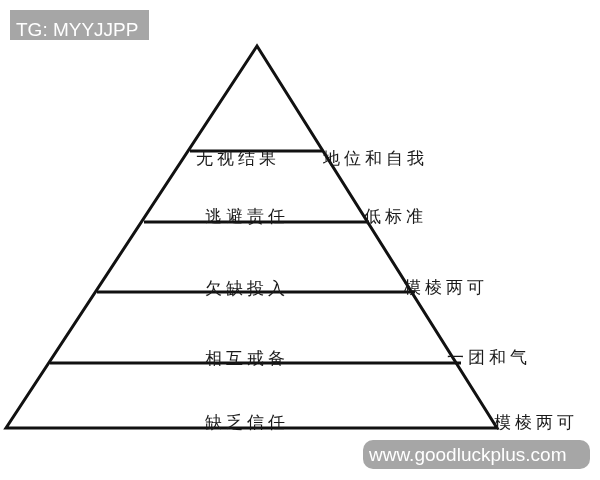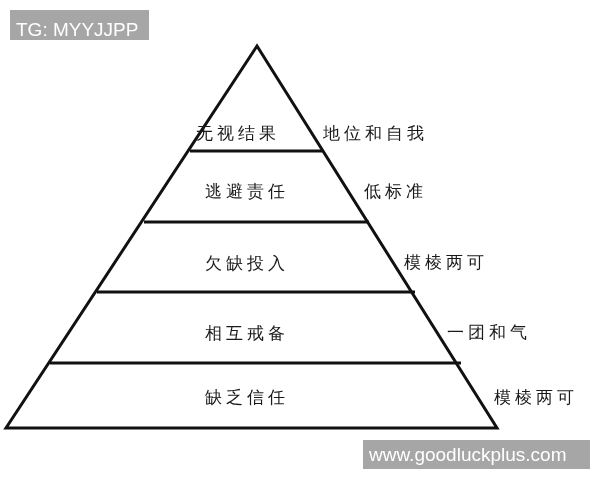--- a/index.html
+++ b/index.html
@@ -9,25 +9,26 @@
     .badge {
       position: absolute; background: #a6a6a6; color: #ffffff;
       font-family: "Liberation Sans", sans-serif;
       line-height: 1; white-space: nowrap;
     }
     #tg-badge { left: 10px; top: 10px; width: 139px; height: 30px;
       font-size: 19px; padding: 8px 0 0 6px; box-sizing: border-box;
       display: flex; align-items: center; }
     #site-badge { left: 363px; top: 440px; width: 227px; height: 29px;
       font-size: 19px; padding-left: 6px; box-sizing: border-box;
-      display: flex; align-items: center; }
+      display: flex; align-items: center; border-radius: 10px; }
     .lvl-label, .side-label {
       position: absolute; font-size: 17px; color: #1a1a1a;
       letter-spacing: 4px; white-space: nowrap;
       font-family: "DejaVu Sans", sans-serif;
+      margin-top: 25px;
     }
   </style>
 </head>
 <body>
 
 <svg id="diagram" viewBox="0 0 600 480" xmlns="http://www.w3.org/2000/svg">
   <polygon points="257,46 6,428 497,428" fill="none" stroke="#111111" stroke-width="3" stroke-linejoin="miter"></polygon>
   <line x1="190" y1="151" x2="322" y2="151" stroke="#111111" stroke-width="3"></line>
   <line x1="144" y1="222" x2="369" y2="222" stroke="#111111" stroke-width="3"></line>
   <line x1="97" y1="292" x2="415" y2="292" stroke="#111111" stroke-width="3"></line>

